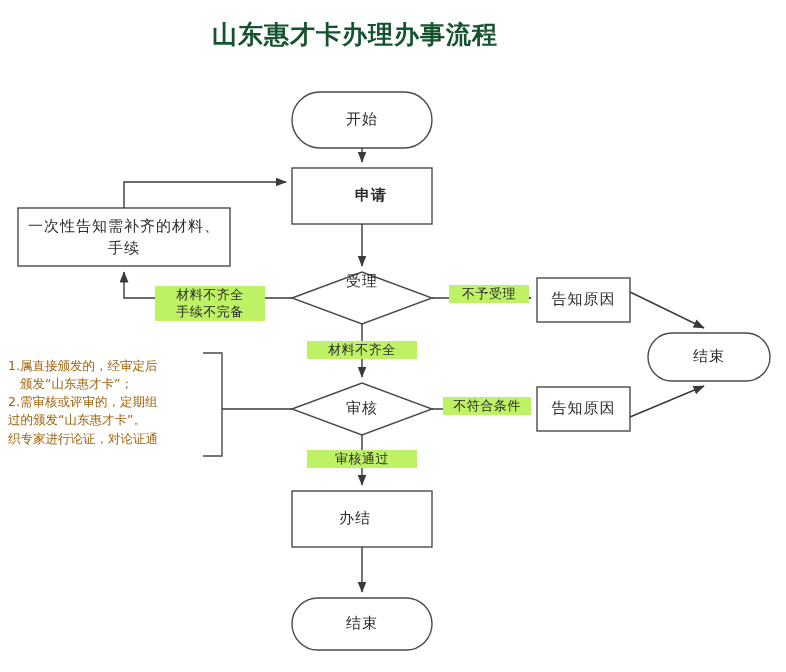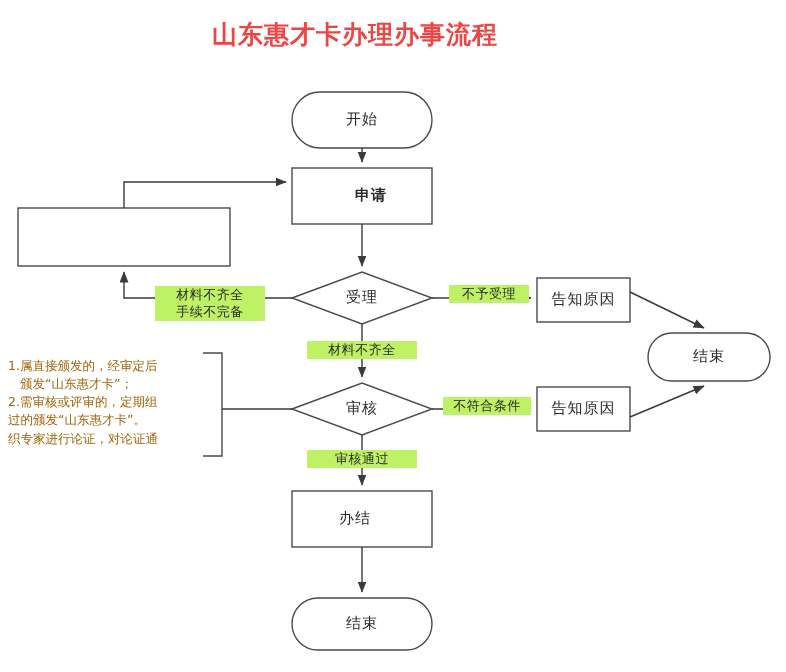--- a/index.html
+++ b/index.html
@@ -34,21 +34,21 @@
   .page-title {
     position: absolute;
     left: 0;
     top: 18px;
     width: 710px;
     text-align: center;
     font-family: "DejaVu Serif", "Liberation Serif", serif;
     font-size: 25px;
     font-weight: bold;
     letter-spacing: 1px;
-    color: #ef4444;
+    color: #14532d;
   }
 
   
   .node-label {
     position: absolute;
     display: flex;
     align-items: center;
     justify-content: center;
     text-align: center;
     font-size: 15px;
@@ -155,22 +155,23 @@
       <line x1="362" y1="435" x2="362" y2="485" marker-end="url(#arrowhead)"></line>
 
       <line x1="362" y1="547" x2="362" y2="592" marker-end="url(#arrowhead)"></line>
     </g>
   </svg>
 
   <div class="node-label" style="left:292px; top:92px; width:140px; height:56px;">开始</div>
 
   <div class="node-label" style="left:292px; top:168px; width:158px; height:56px;font-weight:bold;">申请</div>
 
-
-  <div class="node-label" style="left:292px; top:272px; width:140px; height:52px;">受理</div>
+  <div class="note-box-text" style="left:26px; top:208px; width:196px; height:58px;">一次性告知需补齐的材料、手续</div>
+
+  <div class="node-label" style="left:292px; top:256px; width:140px; height:52px;">受理</div>
 
   <div class="node-label" style="left:537px; top:278px; width:93px; height:44px;">告知原因</div>
 
   <div class="node-label" style="left:648px; top:333px; width:122px; height:48px;">结束</div>
 
   <div class="node-label" style="left:292px; top:383px; width:140px; height:52px;">审核</div>
 
   <div class="node-label" style="left:537px; top:387px; width:93px; height:44px;">告知原因</div>
 
   <div class="node-label" style="left:292px; top:491px; width:126px; height:56px;">办结</div>

